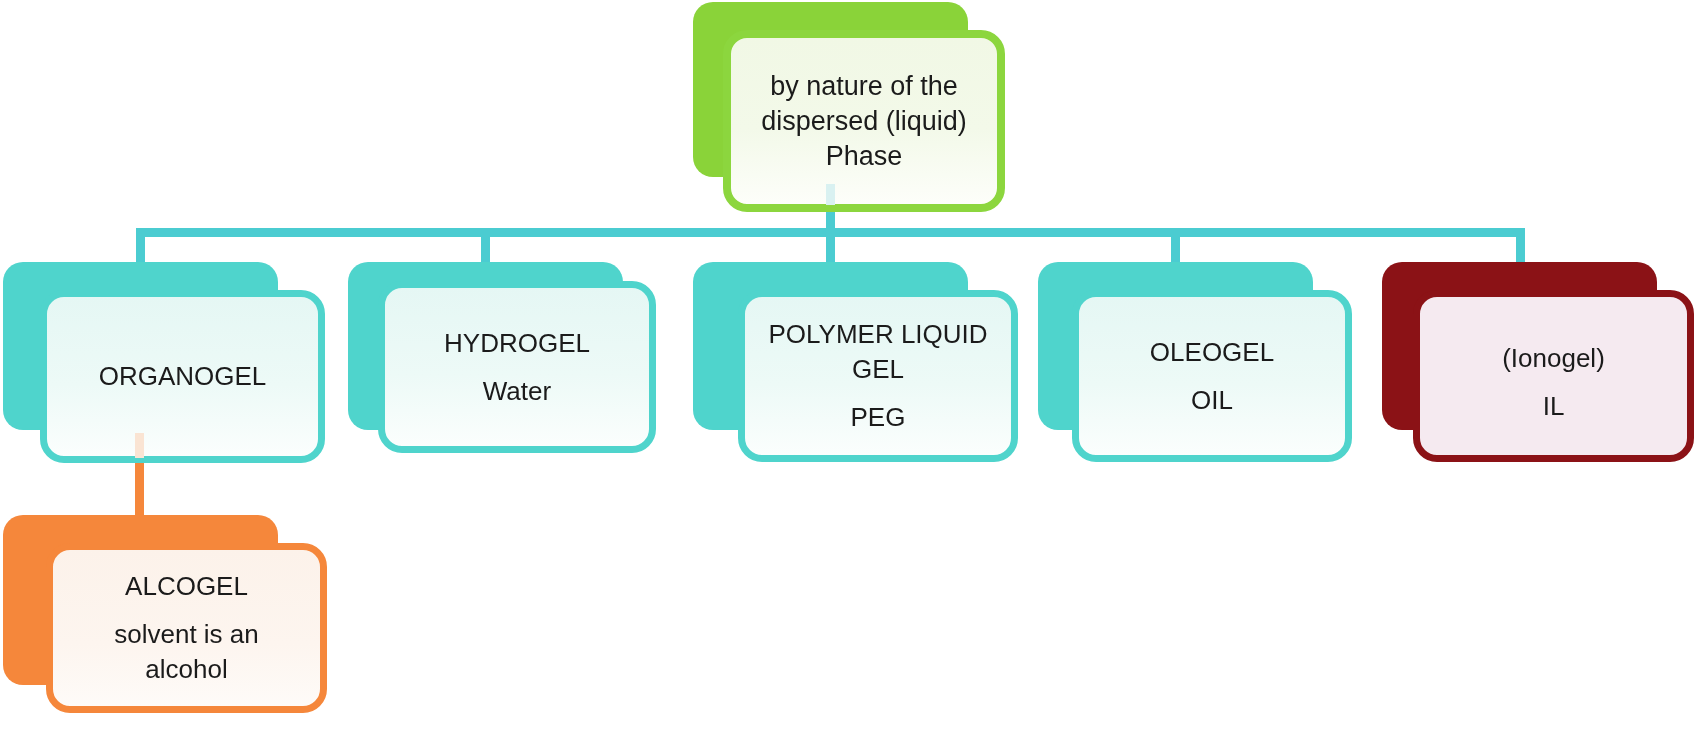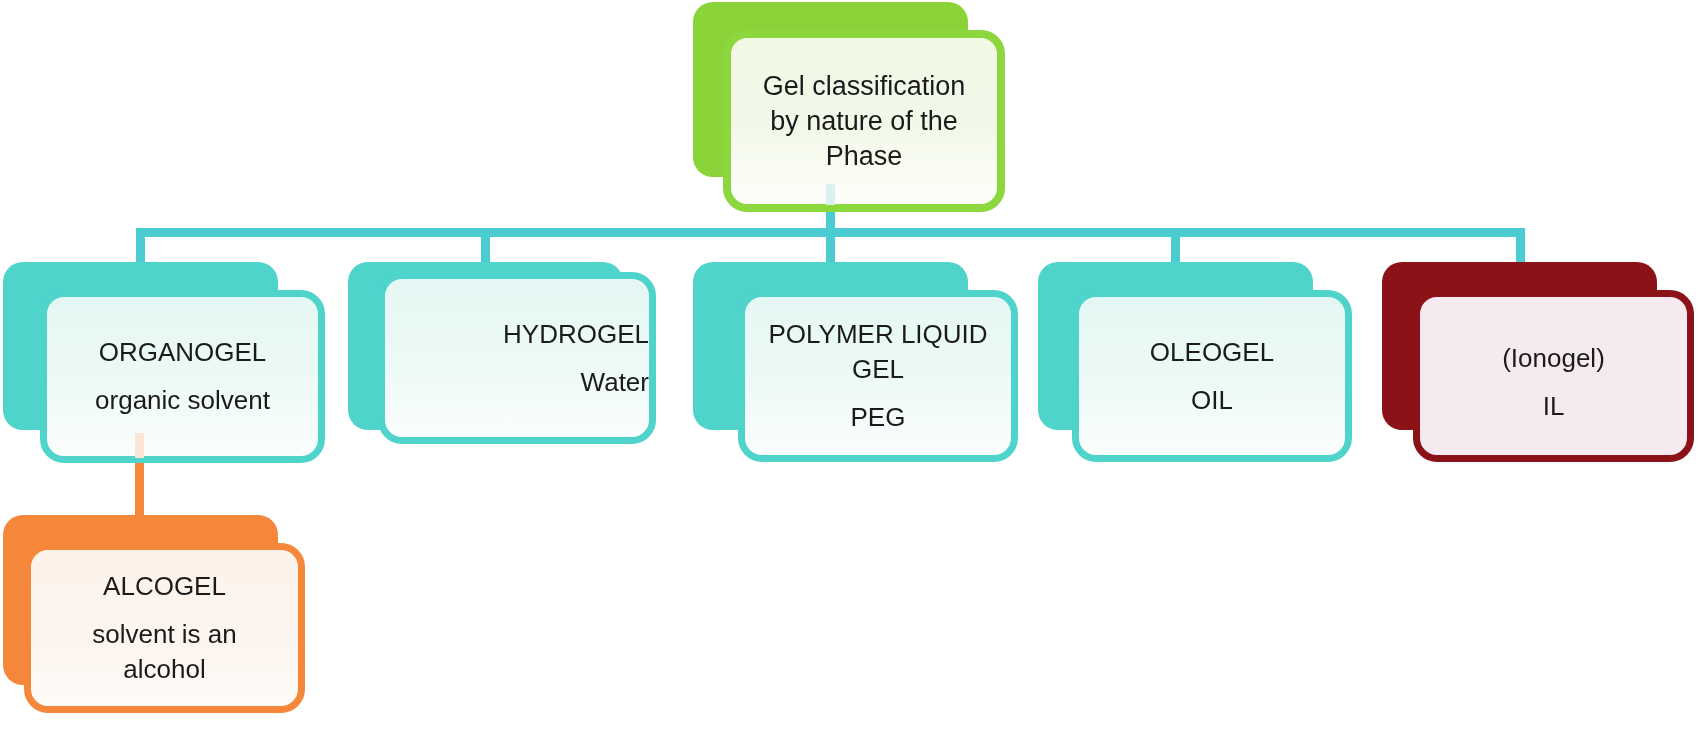--- a/index.html
+++ b/index.html
@@ -47,39 +47,38 @@
   <div class="conn" style="left:481px; top:236px; width:9px; height:27px;"></div>
   <div class="conn" style="left:826px; top:236px; width:9px; height:27px;"></div>
   <div class="conn" style="left:1171px; top:236px; width:9px; height:27px;"></div>
   <div class="conn" style="left:1516px; top:236px; width:9px; height:27px;"></div>
 
   <div class="conn orange" style="left:135px; top:461px; width:9px; height:55px;"></div>
 
   <div>
     <div class="back green" style="left:693px; top:2px; width:275px; height:175px;"></div>
     <div class="front green" style="left:723px; top:30px; width:282px; height:182px;">
-      <div class="ln root-ln">Gel classification</div>
       <div class="ln root-ln">by nature of the</div>
+      <div class="ln root-ln">dispersed (liquid)</div>
       <div class="ln root-ln">Phase</div>
     </div>
     <div class="ghost" style="left:826px; top:184px; width:9px; height:21px; background:#d9f1f1;"></div>
   </div>
 
   <div>
     <div class="back teal" style="left:3px; top:262px; width:275px; height:168px;"></div>
     <div class="front teal" style="left:40px; top:290px; width:285px; height:173px;">
       <div class="ln">ORGANOGEL</div>
-      <div class="ln gap">organic solvent</div>
     </div>
     <div class="ghost" style="left:135px; top:433px; width:9px; height:25px; background:#fae4d3;"></div>
   </div>
 
   <div>
     <div class="back teal" style="left:348px; top:262px; width:275px; height:168px;"></div>
-    <div class="front teal" style="left:378px; top:272px; width:278px; height:172px;align-items:flex-end;">
+    <div class="front teal" style="left:378px; top:281px; width:278px; height:172px;">
       <div class="ln">HYDROGEL</div>
       <div class="ln gap">Water</div>
     </div>
   </div>
 
   <div>
     <div class="back teal" style="left:693px; top:262px; width:275px; height:168px;"></div>
     <div class="front teal" style="left:738px; top:290px; width:280px; height:172px;">
       <div class="ln">POLYMER LIQUID</div>
       <div class="ln">GEL</div>
@@ -98,20 +97,20 @@
   <div>
     <div class="back maroon" style="left:1382px; top:262px; width:275px; height:168px;"></div>
     <div class="front maroon" style="left:1413px; top:290px; width:281px; height:172px;">
       <div class="ln gap">(Ionogel)</div>
       <div class="ln gap">IL</div>
     </div>
   </div>
 
   <div>
     <div class="back orange" style="left:3px; top:515px; width:275px; height:170px;"></div>
-    <div class="front orange" style="left:24px; top:543px; width:281px; height:170px;">
+    <div class="front orange" style="left:46px; top:543px; width:281px; height:170px;">
       <div class="ln">ALCOGEL</div>
       <div class="ln gap">solvent is an</div>
       <div class="ln">alcohol</div>
     </div>
   </div>
 
 </div>
 
 </body></html>

